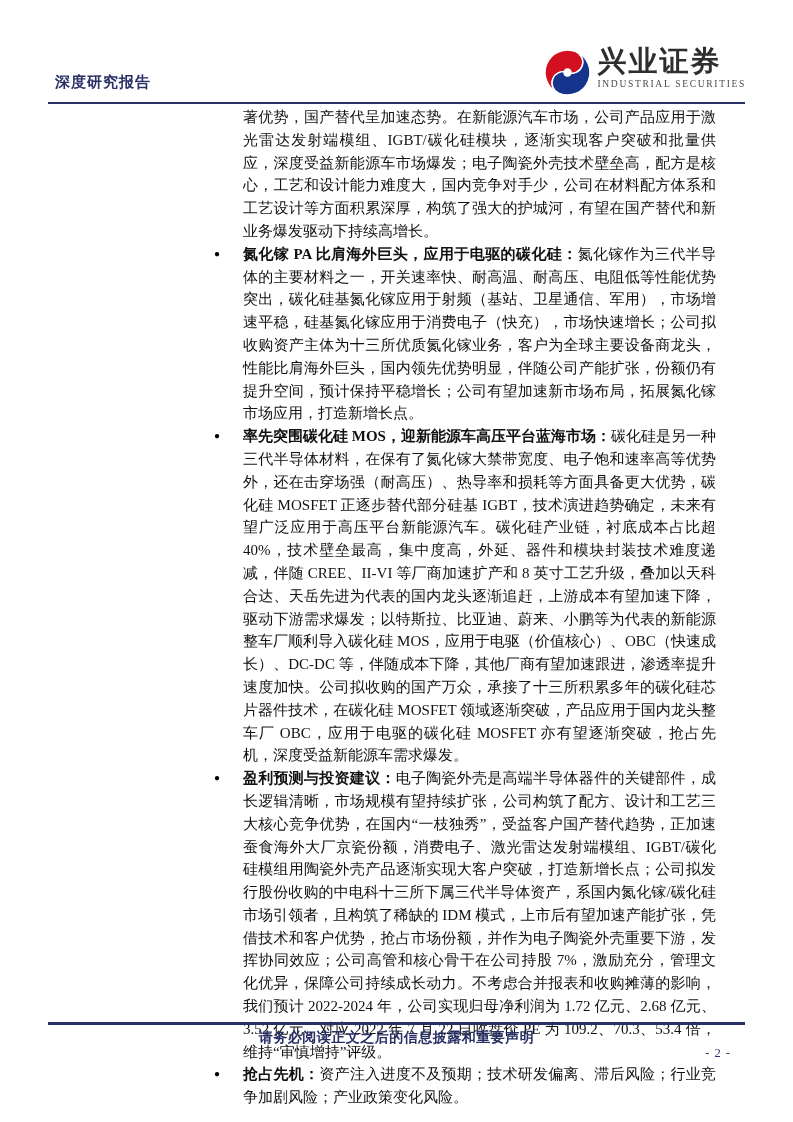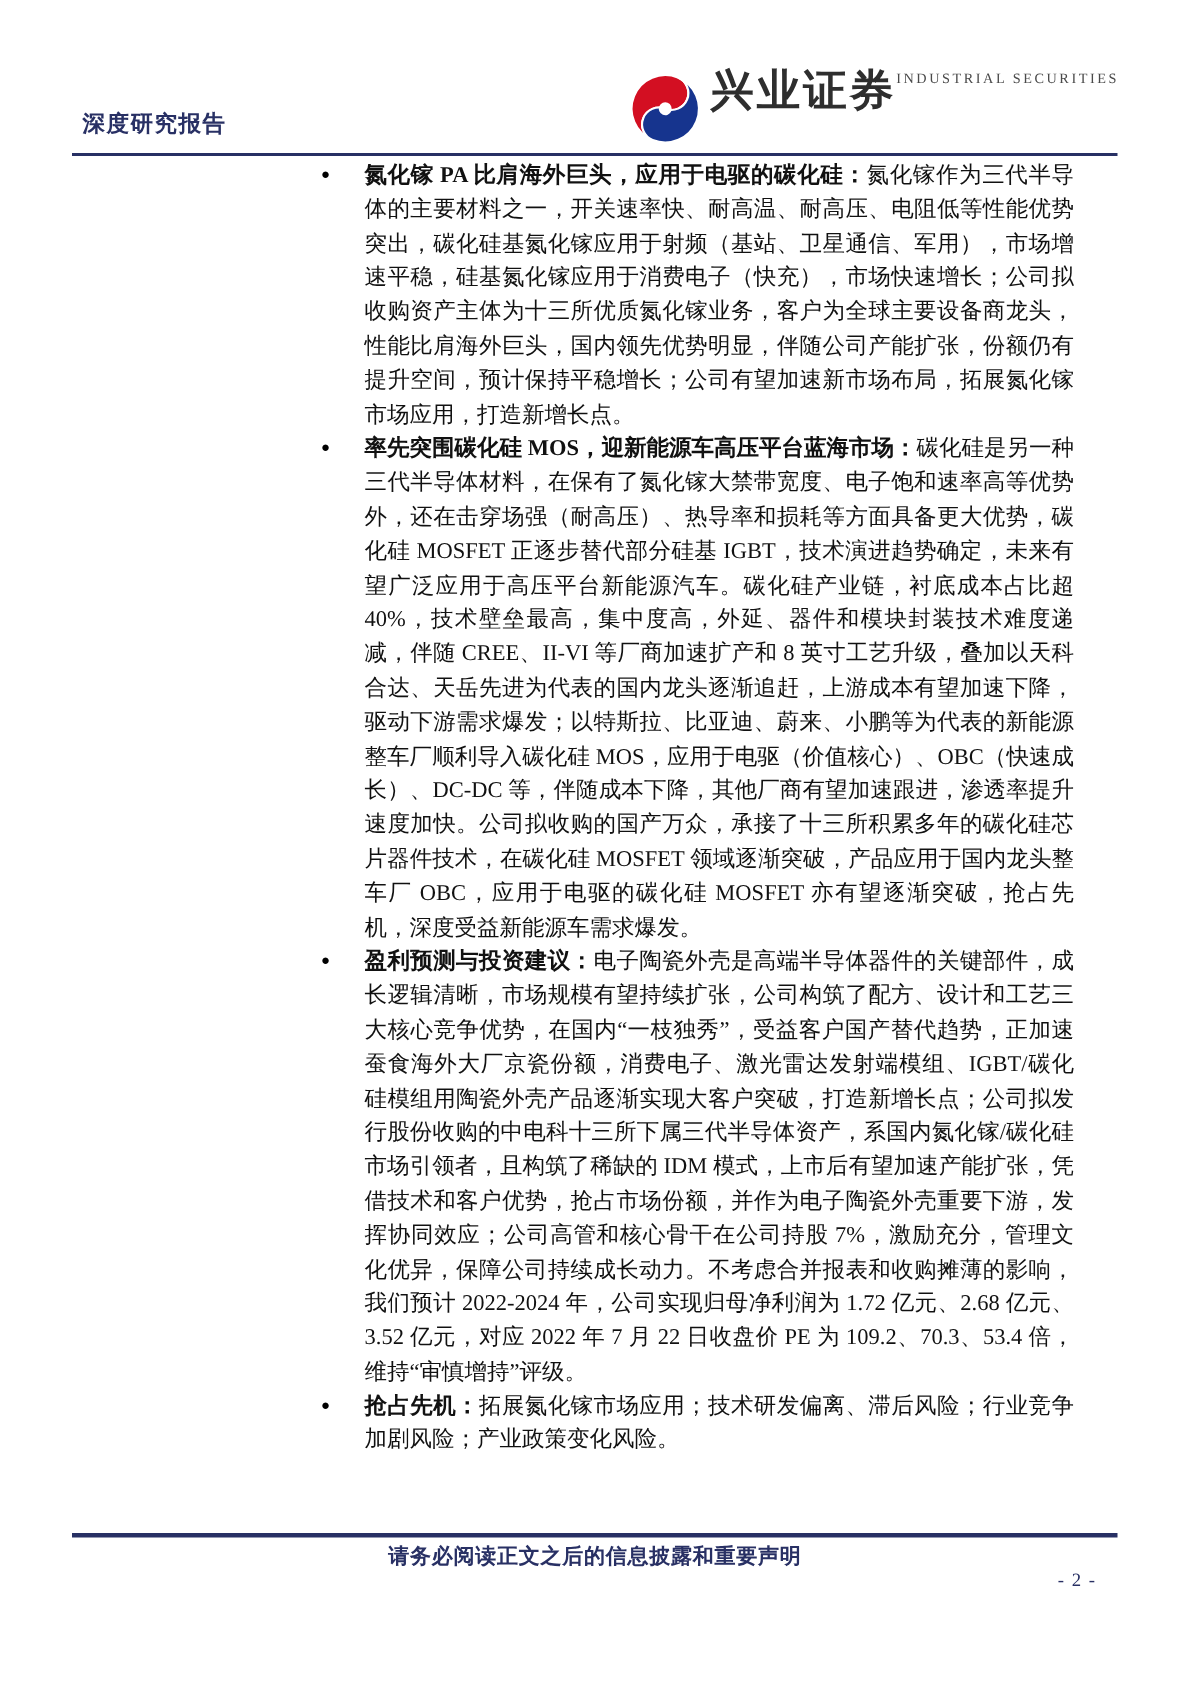--- a/index.html
+++ b/index.html
@@ -26,21 +26,21 @@
     position:absolute;top:46px;right:47px;
     display:flex;align-items:flex-start;
   }
   .logo-mark{
     width:49px;height:49px;flex:0 0 auto;
     transform:rotate(22deg);
     margin-top:2px;
   }
   .logo-mark .red{fill:var(--logo-red);stroke:#ffffff;stroke-width:1.4;}
   .logo-mark .blue{fill:var(--logo-blue);stroke:#ffffff;stroke-width:1.4;}
-  .brand-text{margin-left:5px;display:flex;flex-direction:row;align-items:flex-start;}
+  .brand-text{margin-left:5px;display:flex;flex-direction:column;align-items:flex-start;}
   .brand-cn{
     font-size:29px;line-height:31px;font-weight:bold;color:#2e2e2e;
     letter-spacing:2px;white-space:nowrap;
   }
   .brand-en{
     font-size:9.5px;line-height:11px;color:#4a4a4a;
     letter-spacing:1.7px;white-space:nowrap;margin-top:2px;
   }
   .rule{position:absolute;left:48px;width:697px;background:var(--navy);}
   .top-rule{top:102px;height:2px;}
@@ -87,35 +87,36 @@
     </svg>
     <div class="brand-text">
       <div class="brand-cn">兴业证券</div>
       <div class="brand-en">INDUSTRIAL SECURITIES</div>
     </div>
   </div>
 
   <div class="rule top-rule"></div>
 
   <div class="content">
+    <p>著优势，国产替代呈加速态势。在新能源汽车市场，公司产品应用于激光雷达发射端模组、IGBT/碳化硅模块，逐渐实现客户突破和批量供应，深度受益新能源车市场爆发；电子陶瓷外壳技术壁垒高，配方是核心，工艺和设计能力难度大，国内竞争对手少，公司在材料配方体系和工艺设计等方面积累深厚，构筑了强大的护城河，有望在国产替代和新业务爆发驱动下持续高增长。</p>
 
     <div class="bullet">
       <span class="dot">●</span><span class="lead">氮化镓 PA 比肩海外巨头，应用于电驱的碳化硅：</span><span class="body-text">氮化镓作为三代半导体的主要材料之一，开关速率快、耐高温、耐高压、电阻低等性能优势突出，碳化硅基氮化镓应用于射频（基站、卫星通信、军用），市场增速平稳，硅基氮化镓应用于消费电子（快充），市场快速增长；公司拟收购资产主体为十三所优质氮化镓业务，客户为全球主要设备商龙头，性能比肩海外巨头，国内领先优势明显，伴随公司产能扩张，份额仍有提升空间，预计保持平稳增长；公司有望加速新市场布局，拓展氮化镓市场应用，打造新增长点。</span>
     </div>
 
     <div class="bullet">
       <span class="dot">●</span><span class="lead">率先突围碳化硅 MOS，迎新能源车高压平台蓝海市场：</span><span class="body-text">碳化硅是另一种三代半导体材料，在保有了氮化镓大禁带宽度、电子饱和速率高等优势外，还在击穿场强（耐高压）、热导率和损耗等方面具备更大优势，碳化硅 MOSFET 正逐步替代部分硅基 IGBT，技术演进趋势确定，未来有望广泛应用于高压平台新能源汽车。碳化硅产业链，衬底成本占比超 40%，技术壁垒最高，集中度高，外延、器件和模块封装技术难度递减，伴随 CREE、II-VI 等厂商加速扩产和 8 英寸工艺升级，叠加以天科合达、天岳先进为代表的国内龙头逐渐追赶，上游成本有望加速下降，驱动下游需求爆发；以特斯拉、比亚迪、蔚来、小鹏等为代表的新能源整车厂顺利导入碳化硅 MOS，应用于电驱（价值核心）、OBC（快速成长）、DC-DC 等，伴随成本下降，其他厂商有望加速跟进，渗透率提升速度加快。公司拟收购的国产万众，承接了十三所积累多年的碳化硅芯片器件技术，在碳化硅 MOSFET 领域逐渐突破，产品应用于国内龙头整车厂 OBC，应用于电驱的碳化硅 MOSFET 亦有望逐渐突破，抢占先机，深度受益新能源车需求爆发。</span>
     </div>
 
     <div class="bullet">
       <span class="dot">●</span><span class="lead">盈利预测与投资建议：</span><span class="body-text">电子陶瓷外壳是高端半导体器件的关键部件，成长逻辑清晰，市场规模有望持续扩张，公司构筑了配方、设计和工艺三大核心竞争优势，在国内“一枝独秀”，受益客户国产替代趋势，正加速蚕食海外大厂京瓷份额，消费电子、激光雷达发射端模组、IGBT/碳化硅模组用陶瓷外壳产品逐渐实现大客户突破，打造新增长点；公司拟发行股份收购的中电科十三所下属三代半导体资产，系国内氮化镓/碳化硅市场引领者，且构筑了稀缺的 IDM 模式，上市后有望加速产能扩张，凭借技术和客户优势，抢占市场份额，并作为电子陶瓷外壳重要下游，发挥协同效应；公司高管和核心骨干在公司持股 7%，激励充分，管理文化优异，保障公司持续成长动力。不考虑合并报表和收购摊薄的影响，我们预计 2022-2024 年，公司实现归母净利润为 1.72 亿元、2.68 亿元、3.52 亿元，对应 2022 年 7 月 22 日收盘价 PE 为 109.2、70.3、53.4 倍，维持“审慎增持”评级。</span>
     </div>
 
     <div class="bullet">
-      <span class="dot">●</span><span class="lead">抢占先机：</span><span class="body-text">拓展氮化镓市场应用；技术研发偏离、滞后风险；行业竞争加剧风险；产业政策变化风险。</span>
+      <span class="dot">●</span><span class="lead">抢占先机：</span><span class="body-text">资产注入进度不及预期；技术研发偏离、滞后风险；行业竞争加剧风险；产业政策变化风险。</span>
     </div>
   </div>
 
   <div class="rule footer-rule"></div>
   <div class="disclaimer">请务必阅读正文之后的信息披露和重要声明</div>
   <div class="page-number">- 2 -</div>
 
 </div>
 
 </body></html>

